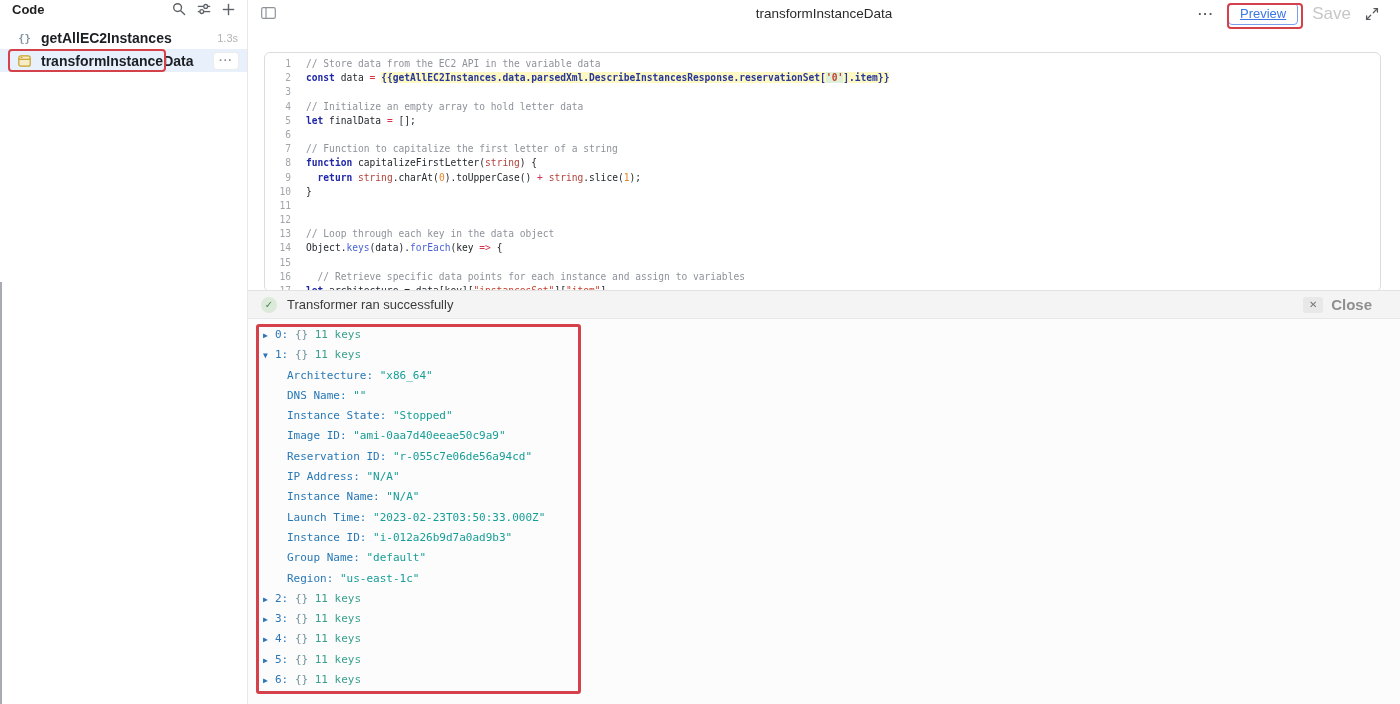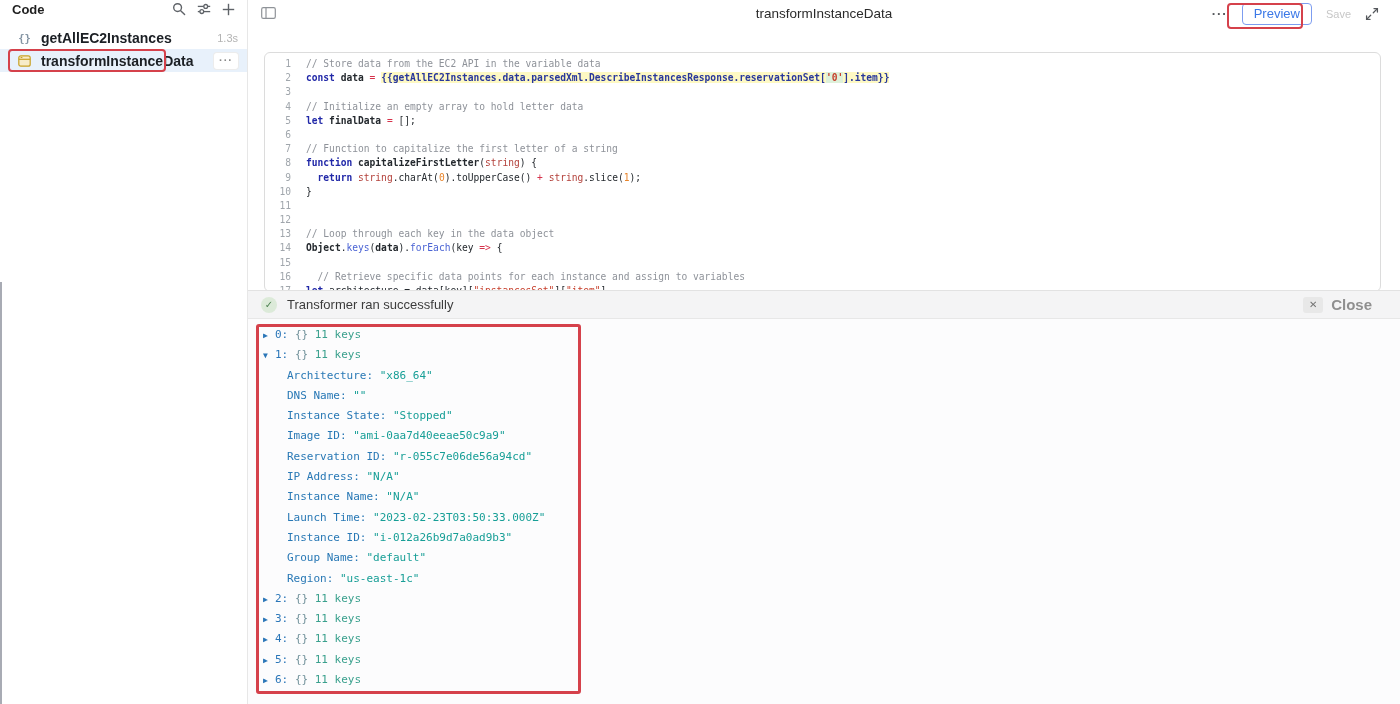--- a/index.html
+++ b/index.html
@@ -26,34 +26,34 @@
 
   
   .topbar { position:absolute; left:248px; top:0; right:0; height:27px; background:#fff; }
   .panel-toggle { position:absolute; left:13px; top:7px; }
   .tb-title { position:absolute; left:50%; top:6px; transform:translateX(-50%);
     font-size:13.5px; color:#2b2b2b; }
   .tb-right { position:absolute; right:21px; top:0; height:27px; display:flex; align-items:center; gap:14px; }
   .tb-more { color:#55585c; font-weight:700; font-size:13px; letter-spacing:1px; cursor:pointer; }
   .btn-preview { height:22px; padding:0 11px; background:#fff; border:1px solid #7d9df0;
     border-radius:4px; color:#3b78e7; font-size:13px; cursor:pointer;
-    font-family:"Liberation Sans",sans-serif; }
-  .btn-save { color:#c7c7c7; font-size:11px; cursor:default; }
+    font-family:"Liberation Sans",sans-serif;text-decoration:underline; }
+  .btn-save { color:#c7c7c7; font-size:17px; cursor:default; }
 
   
   .editor { position:absolute; left:264px; top:52px; width:1117px; height:240px;
     border:1px solid #dcdcdc; border-radius:6px; background:#fff; overflow:hidden;
     padding-top:4px; z-index:1; }
   .code-line { display:flex; height:14.2px; line-height:14.2px; white-space:pre;
     font-family:"DejaVu Sans Mono",monospace; font-size:9.6px; }
   .gutter { width:26px; flex-shrink:0; text-align:right; color:#a0a6ac; }
   .code-content { padding-left:15px; color:#24292e; }
   .tk-com { color:#8e9299; }
   .tk-kw { color:#2128a8; font-weight:700; }
-  .tk-def { color:#24292e; font-weight:700; }
+  .tk-def { color:#24292e; font-weight:400; }
   .tk-op { color:#d6324b; }
   .tk-num { color:#e8852c; }
   .tk-str { color:#c7402d; }
   .tk-prop { color:#4a63d4; }
   .tk-vstr { color:#b3403a; }
   .tk-plain { color:#24292e; }
   .tk-tpl { color:#28379c; background:#fef9c3; font-weight:600; }
   .tk-tplstr { color:#c7402d; background:#def0da; font-weight:600; }
 
   

